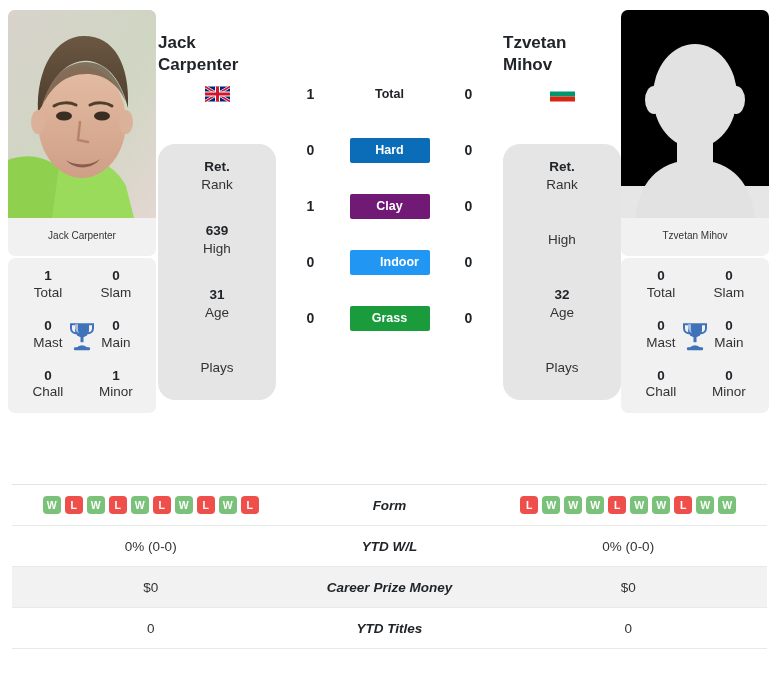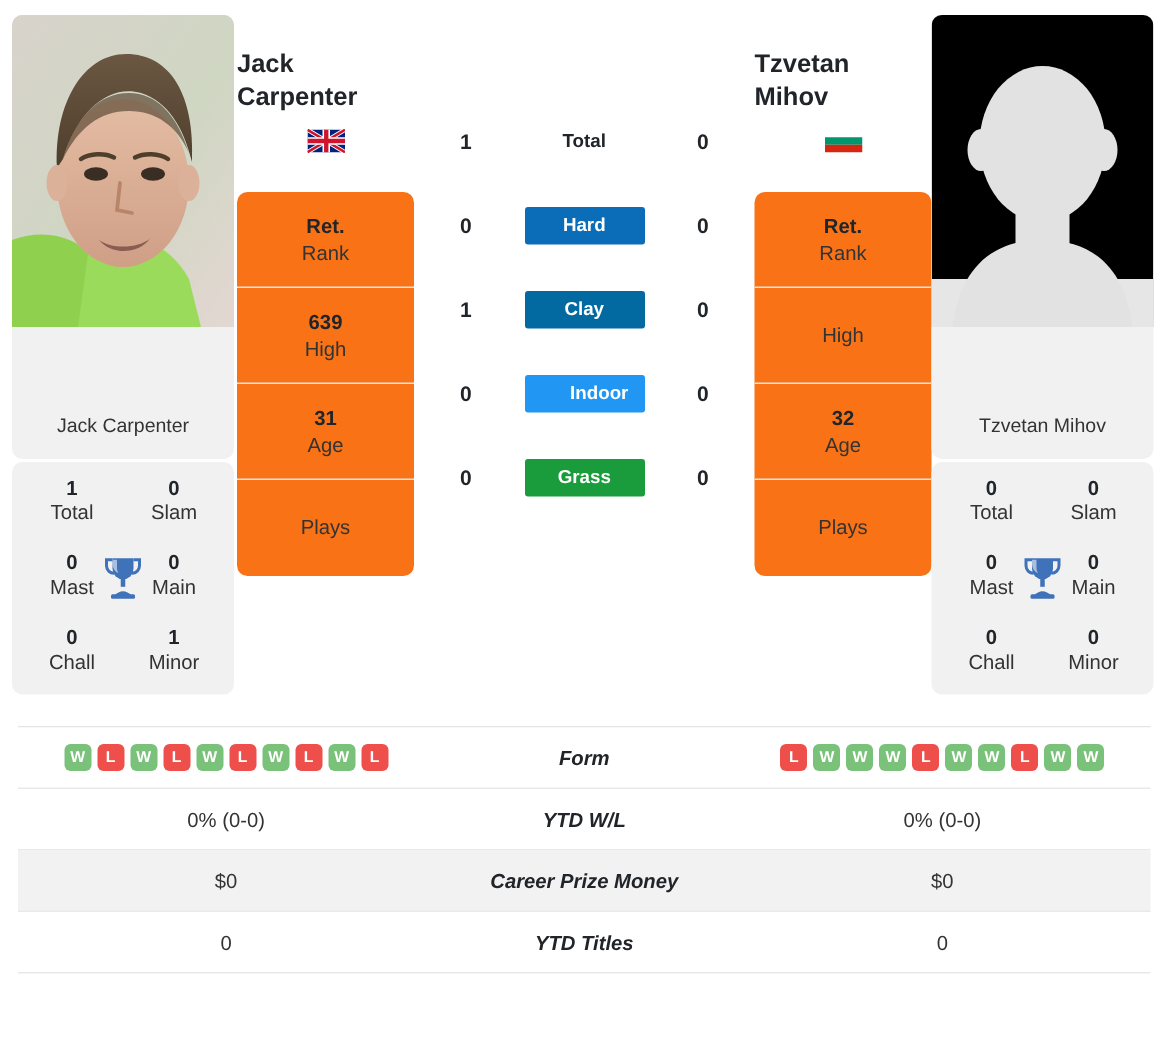--- a/index.html
+++ b/index.html
@@ -36,25 +36,24 @@
   .photo-frame {
     width: 148px;
     height: 208px;
     overflow: hidden;
     display: block;
     background: #d9d9d9;
   }
   .photo-frame svg { display: block; width: 148px; height: 208px; }
   .photo-caption {
     text-align: center;
-    font-size: 13px;
+    font-size: 10px;
     color: #333;
     padding: 12px 4px 14px 4px;
     line-height: 1.2;
-    margin-top: 46px;
   }
 
   
   .titles-card {
     background: #f1f1f1;
     border-radius: 7px;
     width: 148px;
     margin-top: 2px;
     padding: 10px 6px 12px 6px;
   }
@@ -80,23 +79,23 @@
     font-size: 17px;
     font-weight: bold;
     line-height: 1.3;
     color: #212529;
     padding-top: 22px;
   }
   .flag-wrap { display: flex; justify-content: center; margin-top: 10px; }
   .flag { width: 25px; height: 16px; display: block; border: 0; }
 
   .info-card {
-    background: #f97316;
-    border-radius: 7px;
-    margin-top: 26px;
+    background: #e5e5e5;
+    border-radius: 17px;
+    margin-top: 42px;
     overflow: hidden;
   }
   .info-row {
     height: 64px;
     display: flex;
     flex-direction: column;
     align-items: center;
     justify-content: center;
     border-bottom: 1px solid #e4e4e4;
     line-height: 1.3;
@@ -316,21 +315,21 @@
           <div class="h2h-score">0</div>
           <div class="h2h-mid">
             <span class="surf-badge" style="background:#0b6cb8;">Hard</span>
           </div>
           <div class="h2h-score">0</div>
         </div>
 
         <div class="h2h-row">
           <div class="h2h-score">1</div>
           <div class="h2h-mid">
-            <span class="surf-badge" style="background:#0369a1;">Clay</span>
+            <span class="surf-badge" style="background:#701a75;">Clay</span>
           </div>
           <div class="h2h-score">0</div>
         </div>
 
         <div class="h2h-row">
           <div class="h2h-score">0</div>
           <div class="h2h-mid">
             <span class="surf-badge" style="background:#2196f3;padding-left:20px;">Indoor</span>
           </div>
           <div class="h2h-score">0</div>

